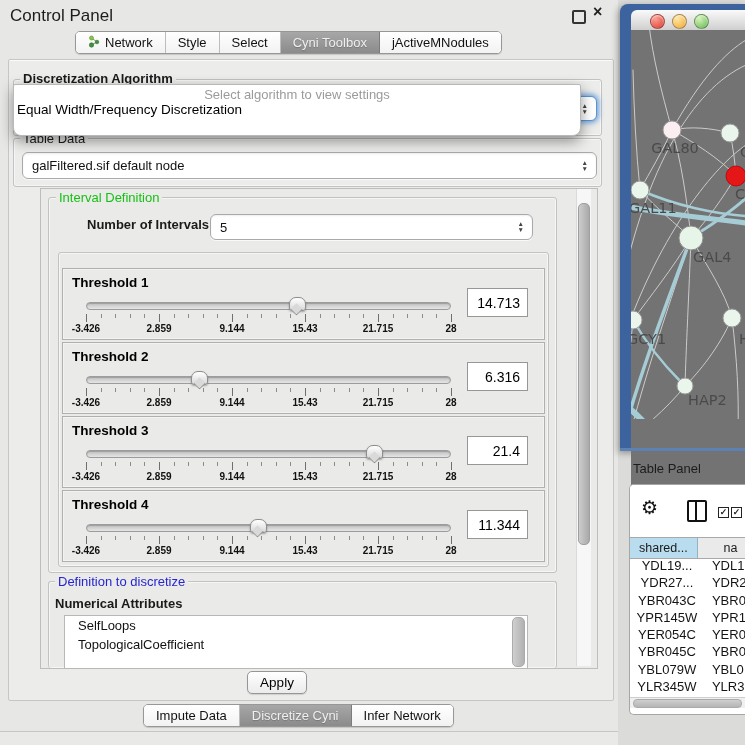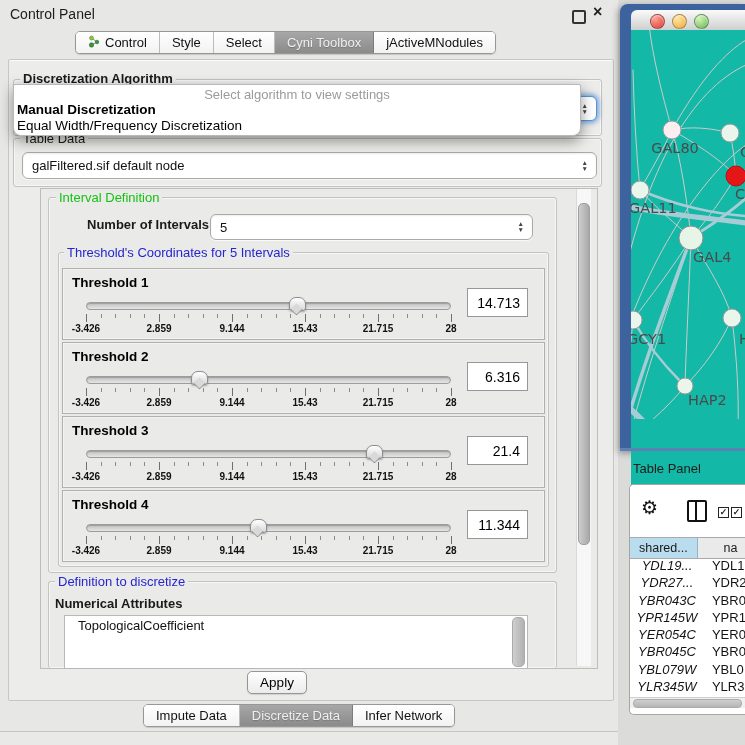--- a/index.html
+++ b/index.html
@@ -2,21 +2,21 @@
 <html><head>
 <meta charset="utf-8">
 <style>
   html,body{margin:0;padding:0;}
   body{width:745px;height:745px;position:relative;overflow:hidden;background:#dbdbd9;
        font-family:"Liberation Sans",sans-serif;font-size:13px;color:#1a1a1a;
        -webkit-font-smoothing:antialiased;}
 
   
   #control-panel{position:absolute;left:0;top:0;width:618px;height:745px;background:#e7e7e5;}
-  .cp-title{position:absolute;left:10px;top:6px;font-size:14px;color:#1c1c1c;}
+  .cp-title{position:absolute;left:10px;top:6px;font-size:17px;color:#1c1c1c;}
   .float-btn{position:absolute;left:572px;top:10px;width:10px;height:10px;border:2px solid #333;border-radius:2px;background:transparent;}
   .close-btn{position:absolute;left:593px;top:3px;font-size:16px;font-weight:800;color:#222;}
 
   
   .segctl{position:absolute;display:flex;background:#fff;border:1px solid #979797;border-radius:5px;overflow:hidden;box-shadow:0 1px 1px rgba(0,0,0,.15);height:21px;}
   .seg{display:flex;align-items:center;gap:5px;padding:0 12px;font-size:13px;color:#111;border-right:1px solid #bdbdbd;background:linear-gradient(#ffffff,#f2f2f2);}
   .seg:last-child{border-right:none;}
   .seg.sel{background:linear-gradient(#a7a7a7,#8b8b8b);color:#efefef;border-right-color:#7c7c7c;text-shadow:0 1px 1px rgba(0,0,0,.2);}
 
   
@@ -69,38 +69,38 @@
 
   .bottom-strip{position:absolute;left:0;top:731px;width:618px;height:14px;background:#e9e9e7;border-top:1px solid #c6c6c4;}
 
   
   #net-window{position:absolute;left:620px;top:4px;width:125px;height:447px;background:#3d639f;border-radius:8px 0 0 0;box-shadow:-2px 2px 7px rgba(0,0,0,.35);}
   #net-titlebar{position:absolute;left:11px;top:6px;width:114px;height:20px;background:linear-gradient(#fafafa,#cfcfcf);border-radius:6px 0 0 0;border-bottom:1px solid #969696;}
   .light{position:absolute;top:3.5px;width:13px;height:13px;border-radius:50%;border:1px solid rgba(0,0,0,.3);box-shadow:inset 0 1px 2px rgba(255,255,255,.8);}
   .light.red{left:19px;background:radial-gradient(circle at 35% 30%,#ff9d92,#d83a2e);}
   .light.yellow{left:41px;background:radial-gradient(circle at 35% 30%,#ffe6a0,#efa633);}
   .light.green{left:63px;background:radial-gradient(circle at 35% 30%,#d3f3b5,#61b74f);}
-  #net-canvas{position:absolute;left:11px;top:26px;width:114px;height:502px;background:#14b8a6;overflow:hidden;}
+  #net-canvas{position:absolute;left:11px;top:26px;width:114px;height:502px;background:#737373;overflow:hidden;}
   #net-window::after{content:"";position:absolute;left:0;bottom:0;width:100%;height:3px;background:#5d81b5;}
 
   
   #tp-title{position:absolute;left:633px;top:461px;font-size:13px;color:#1c1c1c;}
   #table-window{position:absolute;left:629px;top:484px;width:116px;height:229px;background:#fff;border:1px solid #a6a6a4;border-right:none;border-radius:5px 0 0 5px;overflow:hidden;}
   .tp-toolbar{position:absolute;left:0;top:0;width:100%;height:52px;background:#fff;}
   .gear{position:absolute;left:11px;top:11px;font-size:19px;color:#111;}
   .split-icon{position:absolute;left:57px;top:15px;width:16px;height:18px;border:2.5px solid #111;border-radius:2px;}
   .split-icon::after{content:"";position:absolute;left:5.5px;top:0;width:2.5px;height:100%;background:#111;}
   .cb{position:absolute;top:22px;width:9px;height:9px;border:1.5px solid #222;font-size:9px;line-height:9px;text-align:center;color:#222;font-weight:700;}
   .cb.c1{left:88px;} .cb.c2{left:101px;}
   .tp-head{position:absolute;left:0;top:52px;width:200px;height:20px;display:flex;border-top:1px solid #a9a9a9;border-bottom:1px solid #a9a9a9;font-size:12.5px;}
   .th1{width:77px;background:#b9ddef;border-right:1px solid #93b4c4;display:flex;align-items:center;justify-content:center;}
   .th2{width:123px;background:#eaeaea;display:flex;align-items:center;padding-left:26px;}
   #tp-rows{position:absolute;left:0;top:73px;width:200px;height:139px;overflow:hidden;}
   .tp-row{display:flex;height:17.3px;font-size:13px;color:#141414;}
-  .tc1{width:77px;text-align:center;font-style:italic;}
+  .tc1{width:77px;text-align:center;}
   .tc2{width:123px;padding-left:8px;}
   .hsb-track{position:absolute;left:0;top:212px;width:100%;height:10px;background:#f0f0f0;border-top:1px solid #cfcfcf;}
   .hsb-thumb{position:absolute;left:3px;top:213.5px;width:107px;height:7px;background:linear-gradient(#cfcfcf,#b5b5b5);border-radius:4px;border:1px solid #ababab;}
 
   svg text{font-family:"DejaVu Sans","Liberation Sans",sans-serif;}
 </style>
 </head>
 <body>
 
 <div id="control-panel">
@@ -112,21 +112,21 @@
     <div class="seg">
       <span>
         <svg width="12" height="13" viewBox="0 0 12 13">
           <line x1="3.5" y1="3" x2="9" y2="7" stroke="#7aa84e" stroke-width="1"></line>
           <line x1="3.5" y1="10" x2="9" y2="7" stroke="#7aa84e" stroke-width="1"></line>
           <circle cx="3.5" cy="3" r="2" fill="#8cc643" stroke="#5d8f33" stroke-width="0.6"></circle>
           <circle cx="9" cy="7" r="1.8" fill="#3f9142" stroke="#2f6d31" stroke-width="0.6"></circle>
           <circle cx="3.5" cy="10" r="2.2" fill="#3f9142" stroke="#2f6d31" stroke-width="0.6"></circle>
         </svg>
       </span>
-      <span>Control</span>
+      <span>Network</span>
     </div>
     <div class="seg">
         <span>Style</span>
       </div>
     <div class="seg">
         <span>Select</span>
       </div>
     <div class="seg sel">
         <span>Cyni Toolbox</span>
       </div>
@@ -138,21 +138,20 @@
   <div id="content"></div>
 
   <div class="group" style="left:13px;top:79px;width:587px;height:55px;"></div>
   <div class="glabel bold" style="left:20px;top:71px;">Discretization Algorithm</div>
   <div class="combo focused" style="left:22px;top:96px;width:564px;height:23px;">
     <span class="arrows">▲<br>▼</span>
   </div>
 
   <div id="algo-popup">
     <div class="popup-prompt">Select algorithm to view settings</div>
-    <div class="popup-item strong">Manual Discretization</div>
     <div class="popup-item">Equal Width/Frequency Discretization</div>
   </div>
 
   <div class="group" style="left:13px;top:138px;width:587px;height:47px;"></div>
   <div class="glabel" style="left:20px;top:131px;">Table Data</div>
   <div class="combo" style="left:22px;top:152px;width:564px;height:25px;">
     <span>galFiltered.sif default node</span>
     <span class="arrows">▲<br>▼</span>
   </div>
 
@@ -163,21 +162,20 @@
   <div class="group" style="left:48px;top:197px;width:507px;height:374px;"></div>
   <div class="glabel onscroll green" style="left:56px;top:190px;">Interval Definition</div>
 
   <div class="glabel onscroll" style="left:84px;top:217px;font-weight:700;background:transparent;">Number of Intervals</div>
   <div class="combo" style="left:210px;top:214px;width:312px;height:24px;">
     <span>5</span>
     <span class="arrows">▲<br>▼</span>
   </div>
 
   <div class="group" style="left:58px;top:252px;width:489px;height:313px;"></div>
-  <div class="glabel onscroll blue" style="left:64px;top:245px;">Threshold's Coordinates for 5 Intervals</div>
 
   <div class="thr" style="top:268px;">
     <div class="thr-label">Threshold 1</div>
     <div class="slider">
       <div class="track"></div>
       <div class="thumb" style="left: 57.7%;"></div>
       <div class="ticks">
           <span class="tick major" style="left: 0%;"></span>
           <span class="tick" style="left: 4%;"></span>
           <span class="tick" style="left: 8%;"></span>
@@ -349,32 +347,33 @@
           <span class="slab" style="left: 100%;">28</span>
         </div>
     </div>
     <input class="valbox" readonly="" value="11.344" style="">
   </div>
 
   <div class="group" style="left:48px;top:581px;width:507px;height:86px;border-bottom:none;"></div>
   <div class="glabel onscroll blue" style="left:55px;top:574px;">Definition to discretize</div>
   <div class="glabel onscroll bold" style="left:52px;top:596px;background:transparent;">Numerical Attributes</div>
   <div id="attr-list">
+      <div class="attr-item">SelfLoops</div>
       <div class="attr-item">TopologicalCoefficient</div>
     </div>
   <div class="list-sb"></div>
 
   <button id="apply-btn">Apply</button>
 
   <div class="segctl" style="left:143px;top:704px;height:21px;">
     <div class="seg">
         <span>Impute Data</span>
       </div>
     <div class="seg sel">
-        <span>Discretize Data</span>
+        <span>Discretize Cyni</span>
       </div>
     <div class="seg">
         <span>Infer Network</span>
       </div>
   </div>
 
   <div class="bottom-strip"></div>
 </div>
 
 <div id="net-window">

